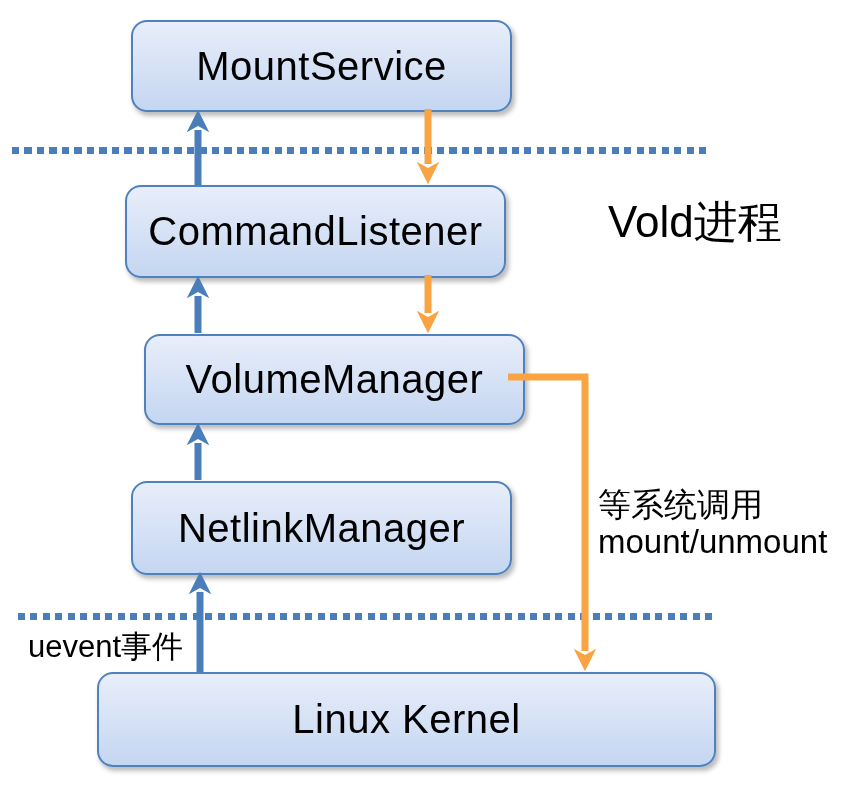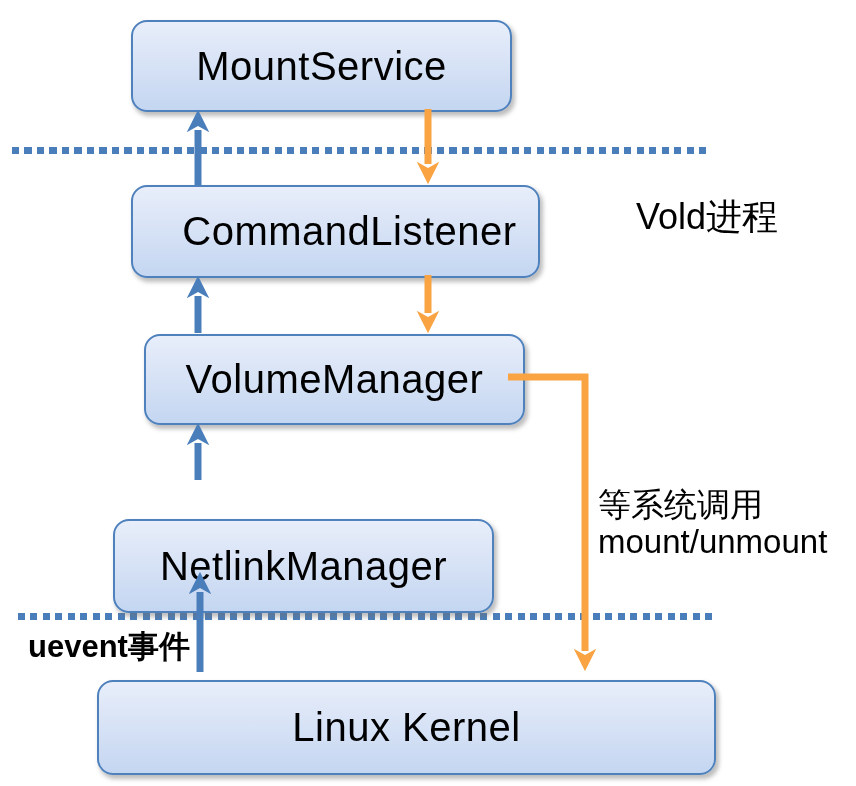--- a/index.html
+++ b/index.html
@@ -25,42 +25,42 @@
     border-radius: 16px;
     background: linear-gradient(180deg,
       var(--box-fill-top, #E7EDFA) 0%,
       var(--box-fill-mid, #D8E3F6) 45%,
       var(--box-fill-bottom, #C4D6F1) 100%);
     box-shadow: 2.5px 3.5px 4px rgba(110,110,110,0.45);
     font-size: 40px;
     letter-spacing: 0.5px;
   }
   #node-mountservice   { left:131px; top:20px;  width:377px; height:88px; }
-  #node-commandlistener{ left:131px; top:185px; width:377px; height:89px;padding-left:28px; }
+  #node-commandlistener{ left:125px; top:185px; width:377px; height:89px; }
   #node-volumemanager  { left:144px; top:334px; width:377px; height:87px; }
-  #node-netlinkmanager { left:113px; top:481px; width:377px; height:90px;margin-top:38px; }
-  #node-linuxkernel    { left:97px;  top:672px; width:615px; height:91px;margin-top:8px; }
+  #node-netlinkmanager { left:131px; top:481px; width:377px; height:90px; }
+  #node-linuxkernel    { left:97px;  top:672px; width:615px; height:91px; }
 
   .dotted {
     position: absolute;
     height: 7px;
     background-image: repeating-linear-gradient(90deg,
       var(--dotted-line, #4A7EBB) 0px, var(--dotted-line, #4A7EBB) 7px,
       transparent 7px, transparent 12.5px);
   }
   #boundary-top    { left:12px; top:147px; width:695px; }
   #boundary-bottom { left:18px; top:613px; width:697px; }
 
   .annotation {
     position: absolute;
     white-space: nowrap;
   }
-  #label-vold    { left:636px; top:193px; font-size:36px; }
+  #label-vold    { left:608px; top:193px; font-size:44px; }
   #label-syscall { left:598px; top:486px; font-size:33px; line-height:37px; }
-  #label-uevent  { left:28px;  top:626px; font-size:31px;font-weight:bold; }
+  #label-uevent  { left:28px;  top:626px; font-size:31px; }
 
   svg.arrows {
     position: absolute;
     left: 0; top: 0;
     pointer-events: none;
   }
   .arrow-up   { stroke: var(--arrow-up, #4A7EBB);  stroke-width: 7; fill: none; }
   .arrow-down { stroke: var(--arrow-down, #F9A342); stroke-width: 7; fill: none; }
   .head-up    { fill: var(--arrow-up, #4A7EBB); }
   .head-down  { fill: var(--arrow-down, #F9A342); }

